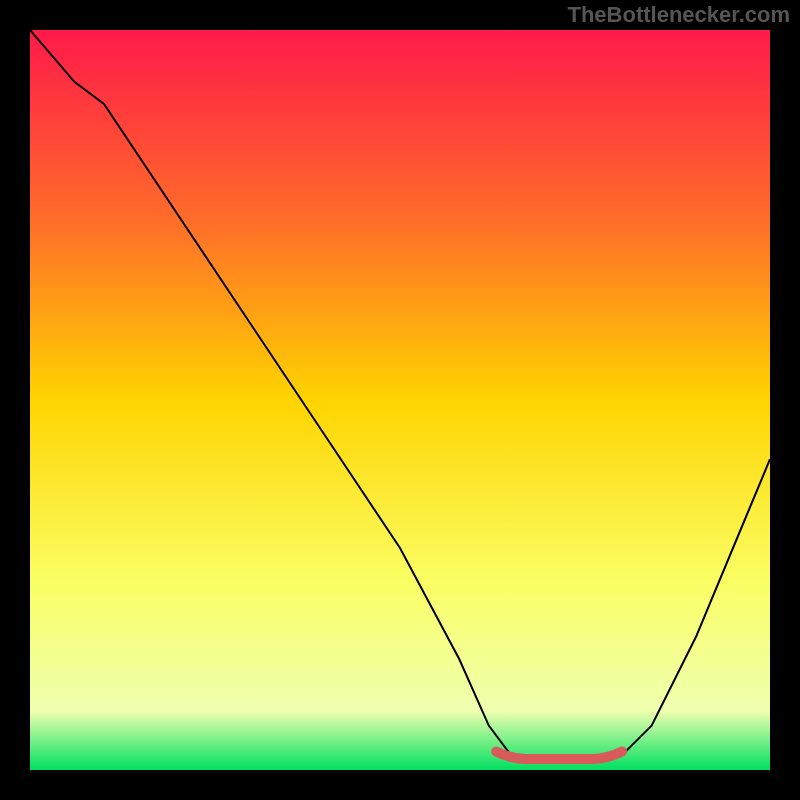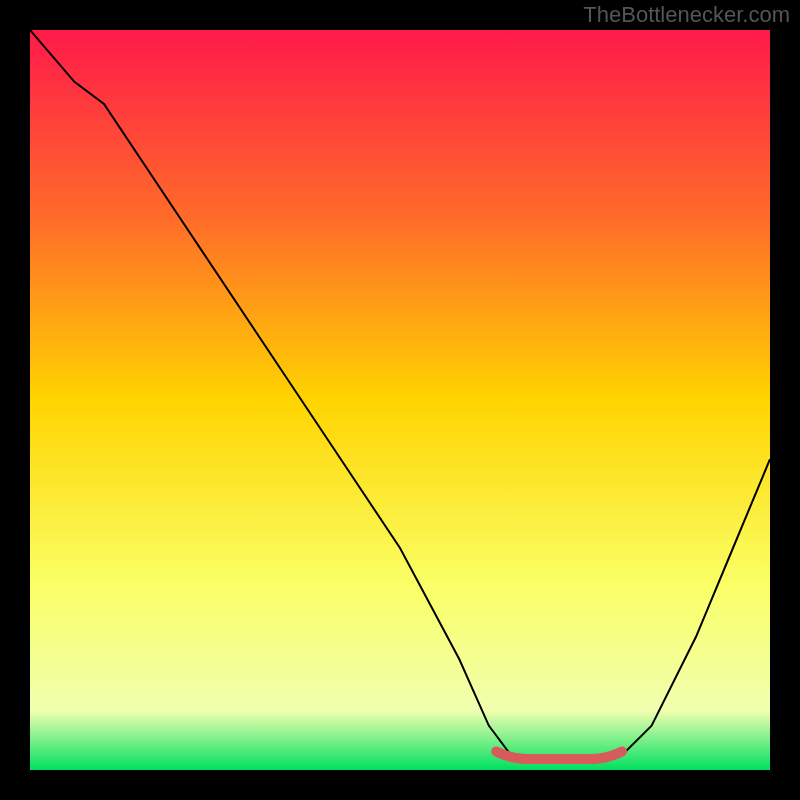--- a/index.html
+++ b/index.html
@@ -10,21 +10,21 @@
     background: #000;
     position: relative;
     font-family: Arial, sans-serif;
   }
   .watermark {
     position: absolute;
     top: 2px;
     right: 10px;
     color: #555;
     font-size: 22px;
-    font-weight: normal;
+    font-weight: bold;
     z-index: 10;
   }
   .plot-area {
     position: absolute;
     left: 30px;
     top: 30px;
     width: 740px;
     height: 740px;
   }
   svg {

